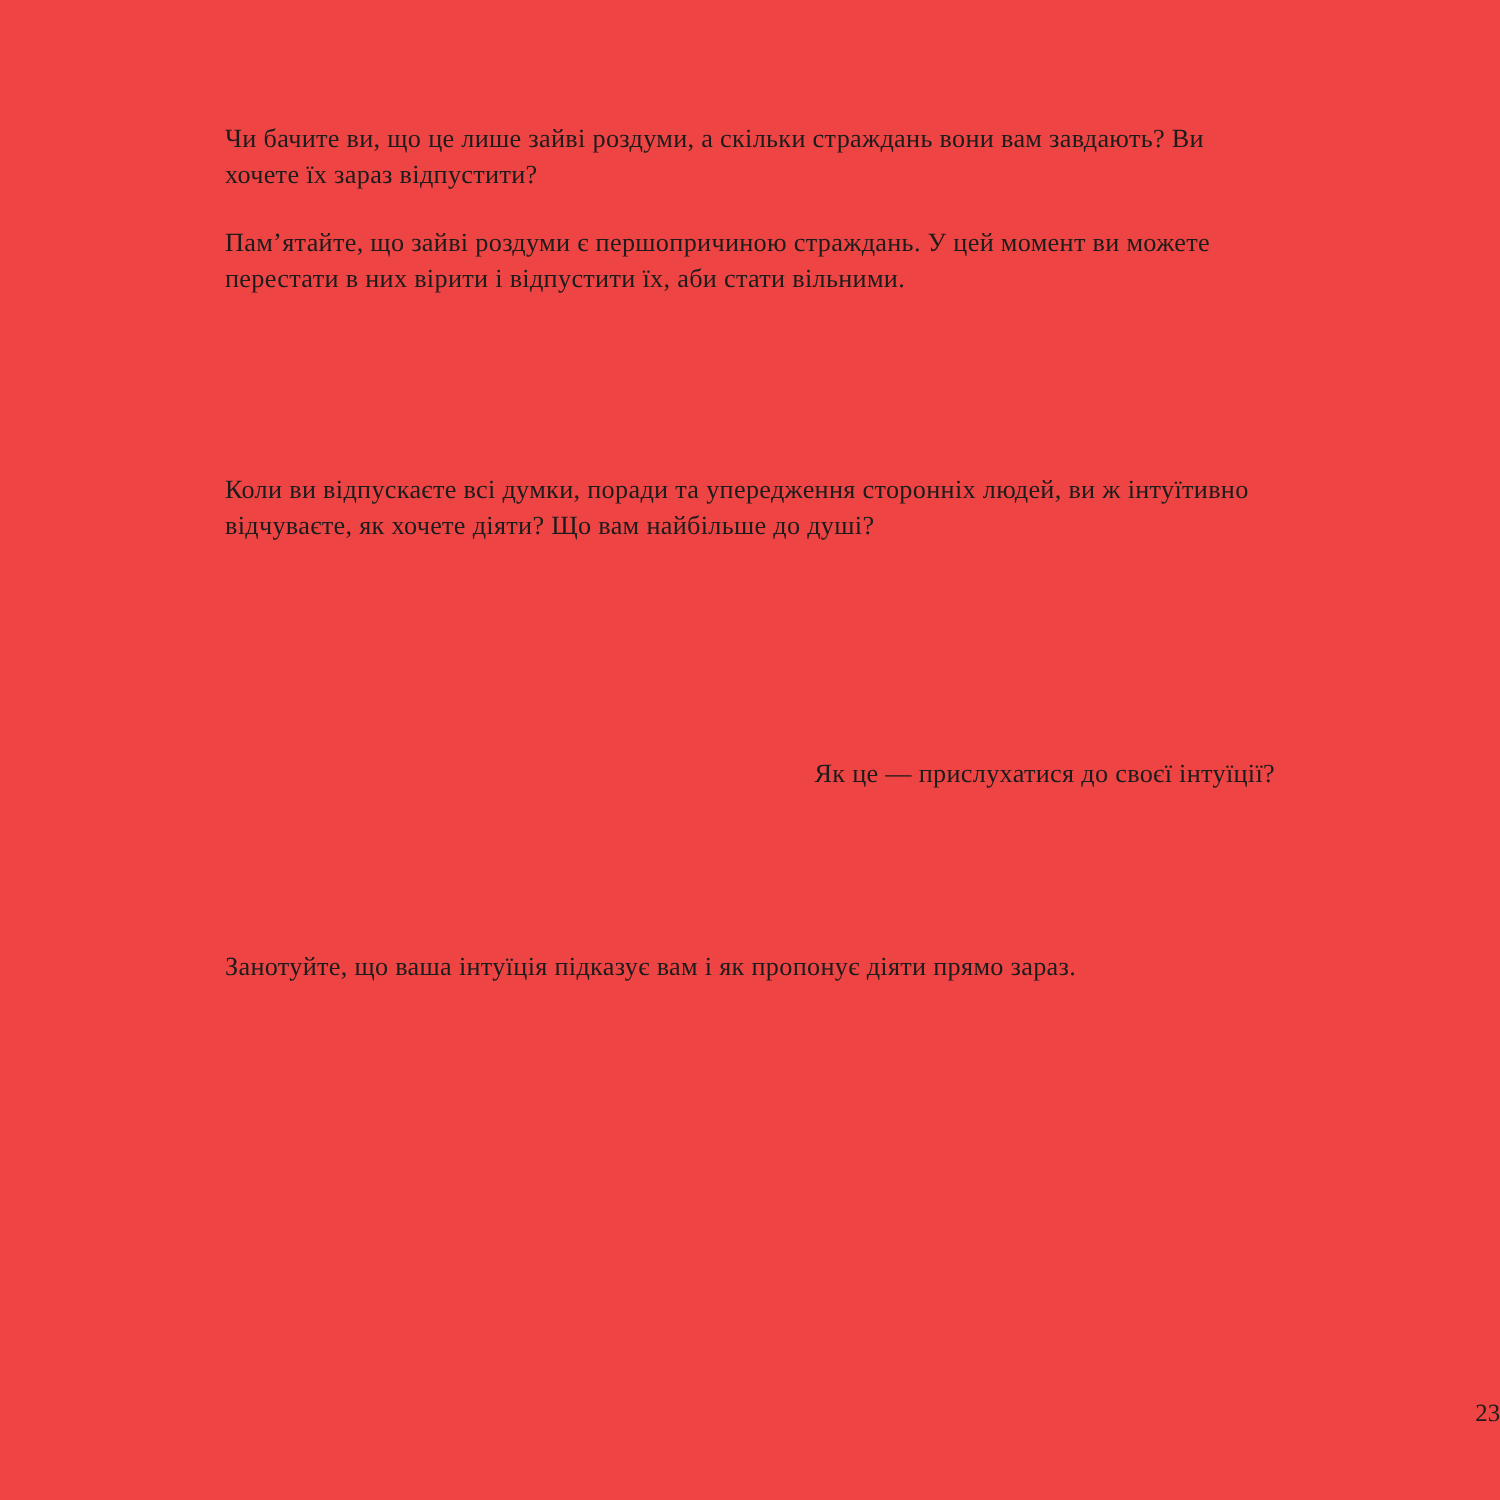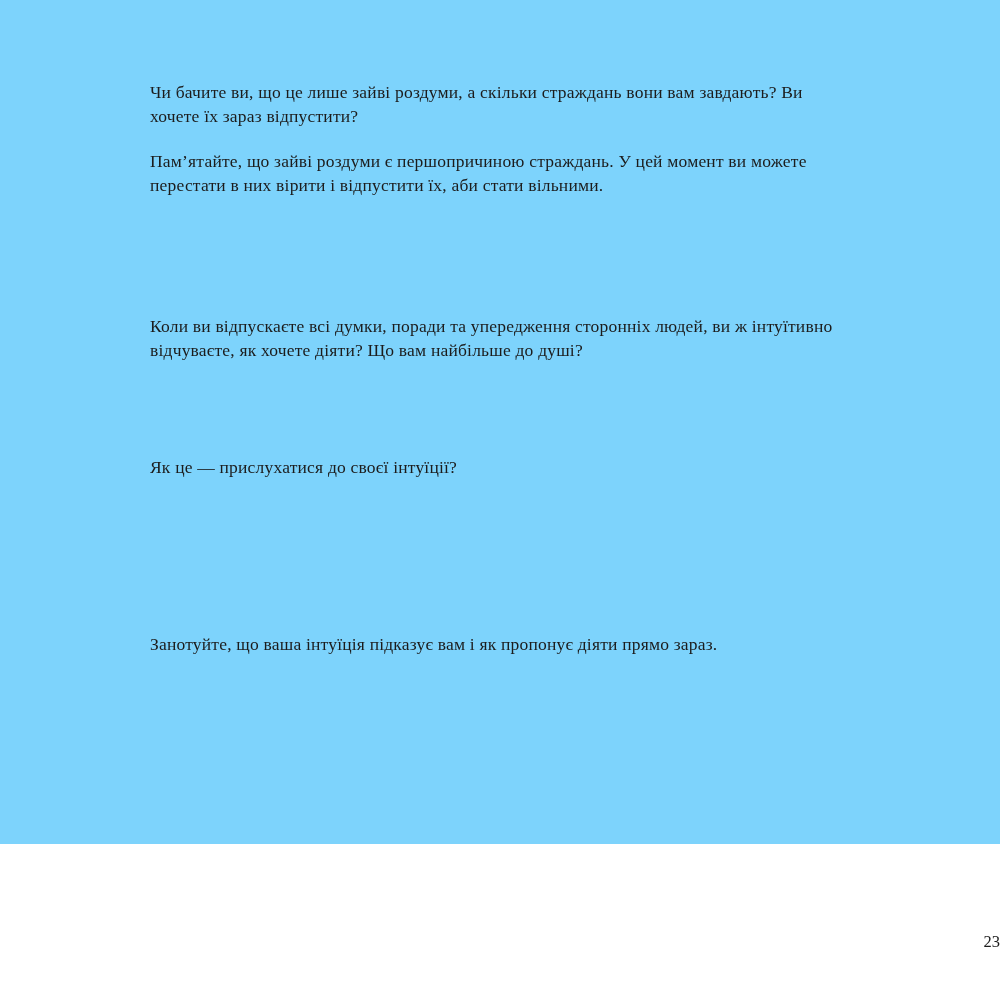--- a/index.html
+++ b/index.html
@@ -13,36 +13,36 @@
     position: relative;
     font-family: "Liberation Serif", "DejaVu Serif", serif;
     color: #1c1c1c;
     overflow: hidden;
   }
   .page {
     position: absolute;
     top: 0;
     left: 0;
     width: 1000px;
-    height: 844px;
-    background: #7dd3fc;
+    height: 1000px;
+    background: #ef4444;
   }
   .text-block {
     position: absolute;
     left: 150px;
     width: 700px;
     font-size: 17.5px;
     line-height: 24px;
     letter-spacing: 0.2px;
     text-align: left;
   }
   .para-1 { top: 62px; }
   .para-2 { top: 131px; }
   .para-3 { top: 296px; }
-  .para-4 { top: 437px; }
+  .para-4 { top: 485px; text-align: right; }
   .para-5 { top: 614px; }
   .page-number {
     position: absolute;
     top: 932px;
     left: 0;
     width: 1000px;
     text-align: right;
     font-size: 16.5px;
     color: #1c1c1c;
     font-family: "Liberation Serif", "DejaVu Serif", serif;

